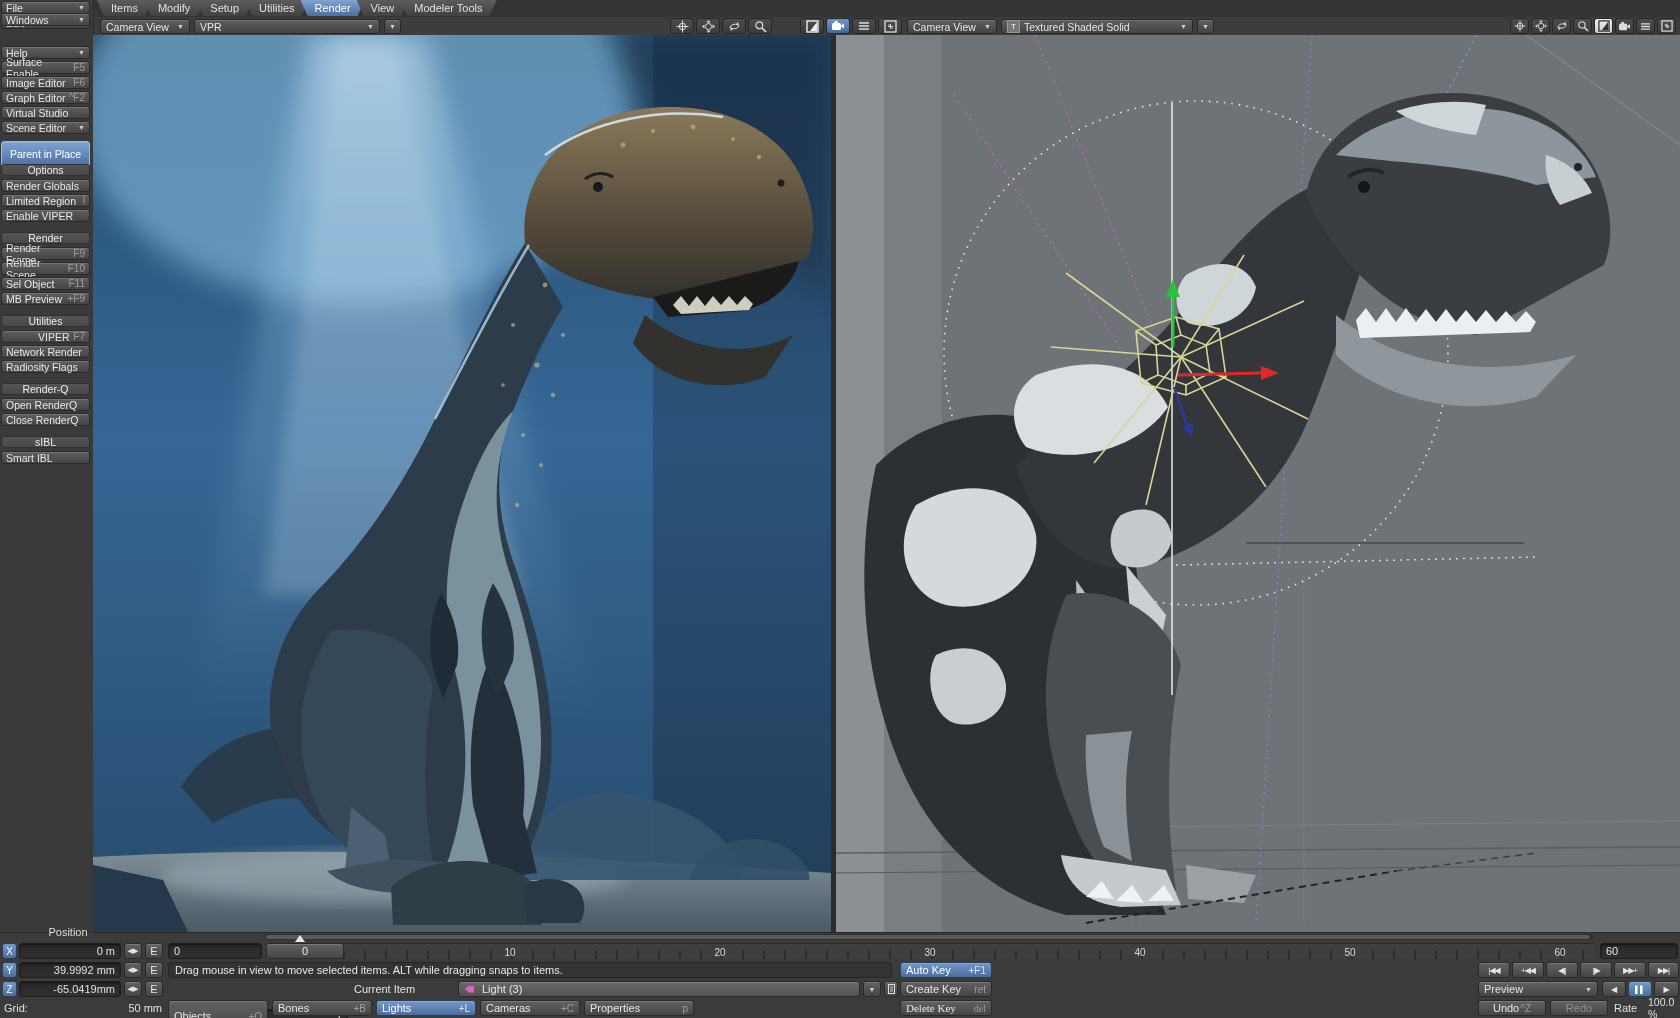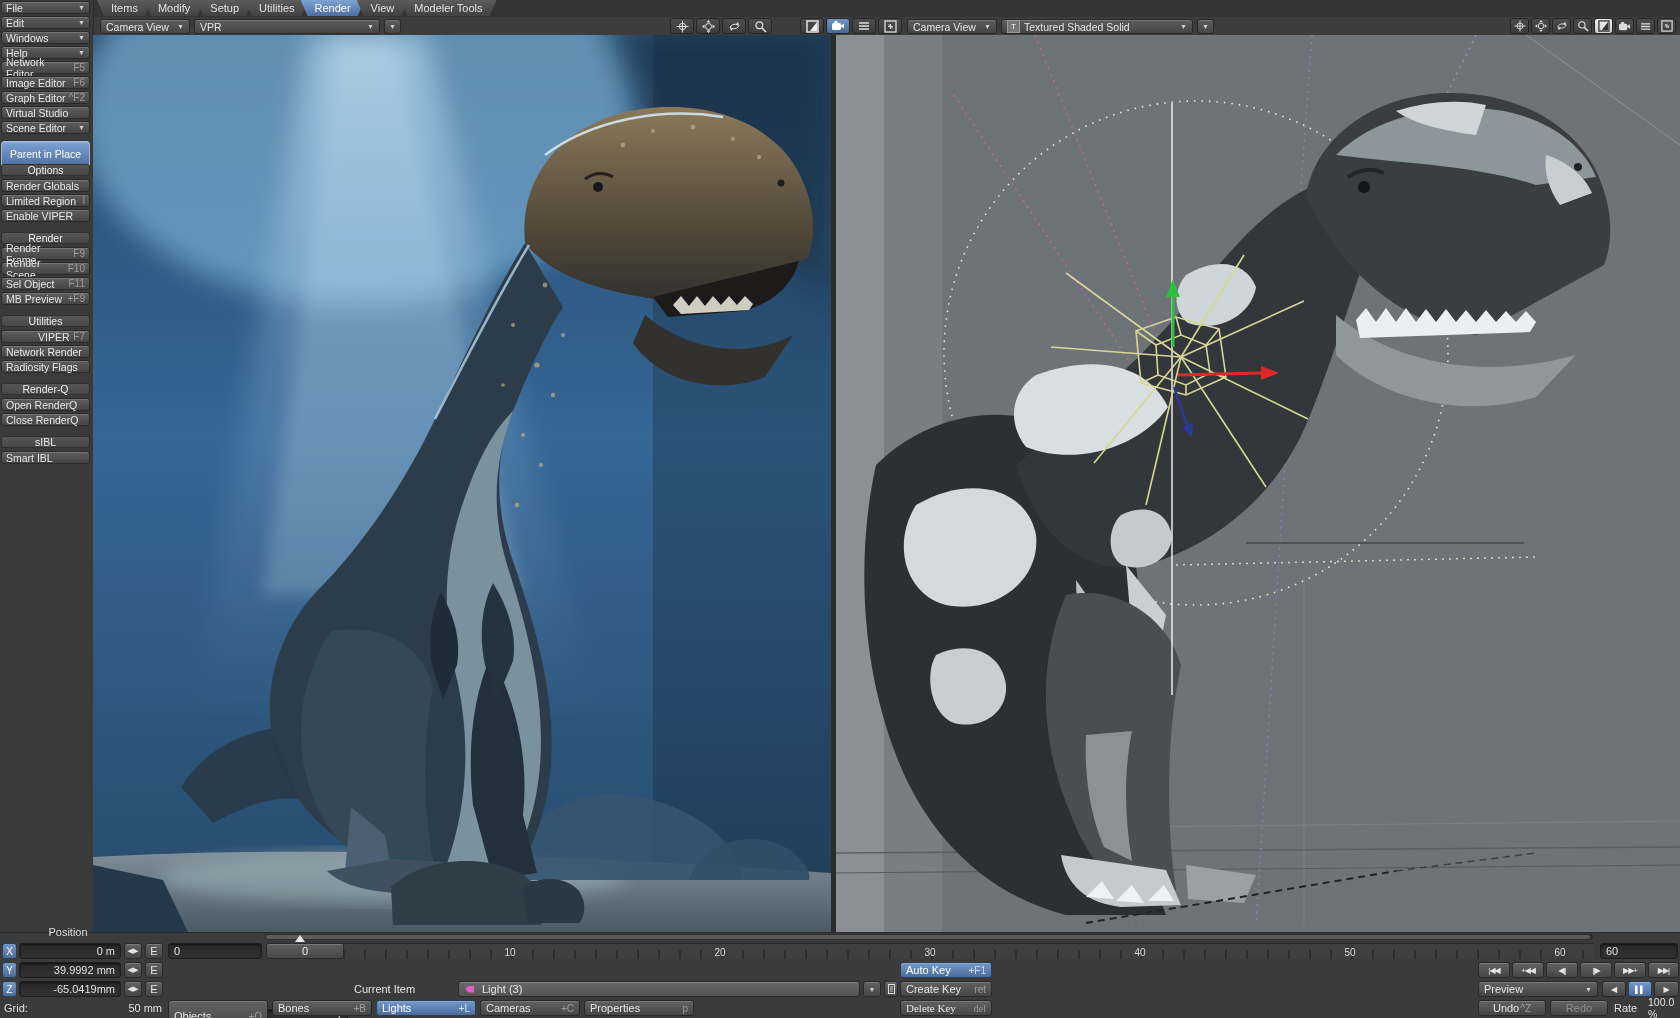--- a/index.html
+++ b/index.html
@@ -230,31 +230,31 @@
   <div class="abs" style="left:0;top:0;width:93px;height:1018px;background:#3a3a3a;border-right:1px solid #2c2c2c;"></div>
 
   <div class="side-btn" style="top:1px;">
       <span>File</span>
       <span class="chev">▼</span>
     </div>
   <div class="side-btn" style="top:16px;">
       <span>Edit</span>
       <span class="chev">▼</span>
     </div>
-  <div class="side-btn" style="top:31px;">
+  <div class="side-btn" style="top:13px;">
       <span>Windows</span>
       <span class="chev">▼</span>
     </div>
   <div class="side-btn" style="top:46px;">
       <span>Help</span>
       <span class="chev">▼</span>
     </div>
 
   <div class="side-btn" style="top:61px;">
-      <span>Network Editor</span>
+      <span>Surface Enable</span>
       <span class="sc">F5</span>
     </div>
   <div class="side-btn" style="top:76px;">
       <span>Image Editor</span>
       <span class="sc">F6</span>
     </div>
   <div class="side-btn" style="top:91px;">
       <span>Graph Editor</span>
       <span class="sc">^F2</span>
     </div>
@@ -540,20 +540,21 @@
     <span class="ticklbl" style="left:1292px;">60</span>
   </div>
   <div class="abs" style="left:300px;top:935px;width:0;height:0;border-left:5px solid transparent;border-right:5px solid transparent;border-bottom:7px solid #e8e8e8;transform:translateX(-50%);"></div>
   <div class="btn" style="left:266px;top:943px;width:78px;height:16px;">0</div>
   <div class="field" style="left:1600px;top:943px;width:78px;height:16px;">60</div>
 
   <div class="badge" style="left:2px;top:962px;">Y</div>
   <div class="field r" style="left:19px;top:962px;width:102px;height:16px;">39.9992 mm</div>
   <div class="btn" style="left:124px;top:962px;width:18px;height:16px;font-size:7px;">◀▶</div>
   <div class="btn" style="left:145px;top:962px;width:18px;height:16px;">E</div>
+  <div class="abs" style="left:168px;top:962px;width:724px;height:16px;background:#333;border:1px solid #262626;border-radius:3px;display:flex;align-items:center;padding:0 6px;font-size:11px;color:#e8e8e8;box-sizing:border-box;">Drag mouse in view to move selected items. ALT while dragging snaps to items.</div>
   <div class="btn blue lr" style="left:900px;top:962px;width:92px;height:16px;">
     <span>Auto Key</span>
       <span class="sc">+F1</span>
   </div>
   <div class="btn glyph" style="left:1478px;top:962px;width:32px;height:16px;">|◀◀</div>
   <div class="btn glyph" style="left:1512px;top:962px;width:32px;height:16px;">+◀◀</div>
   <div class="btn glyph" style="left:1546px;top:962px;width:32px;height:16px;">◀||</div>
   <div class="btn glyph" style="left:1580px;top:962px;width:32px;height:16px;">||▶</div>
   <div class="btn glyph" style="left:1614px;top:962px;width:32px;height:16px;">▶▶+</div>
   <div class="btn glyph" style="left:1648px;top:962px;width:31px;height:16px;">▶▶|</div>

